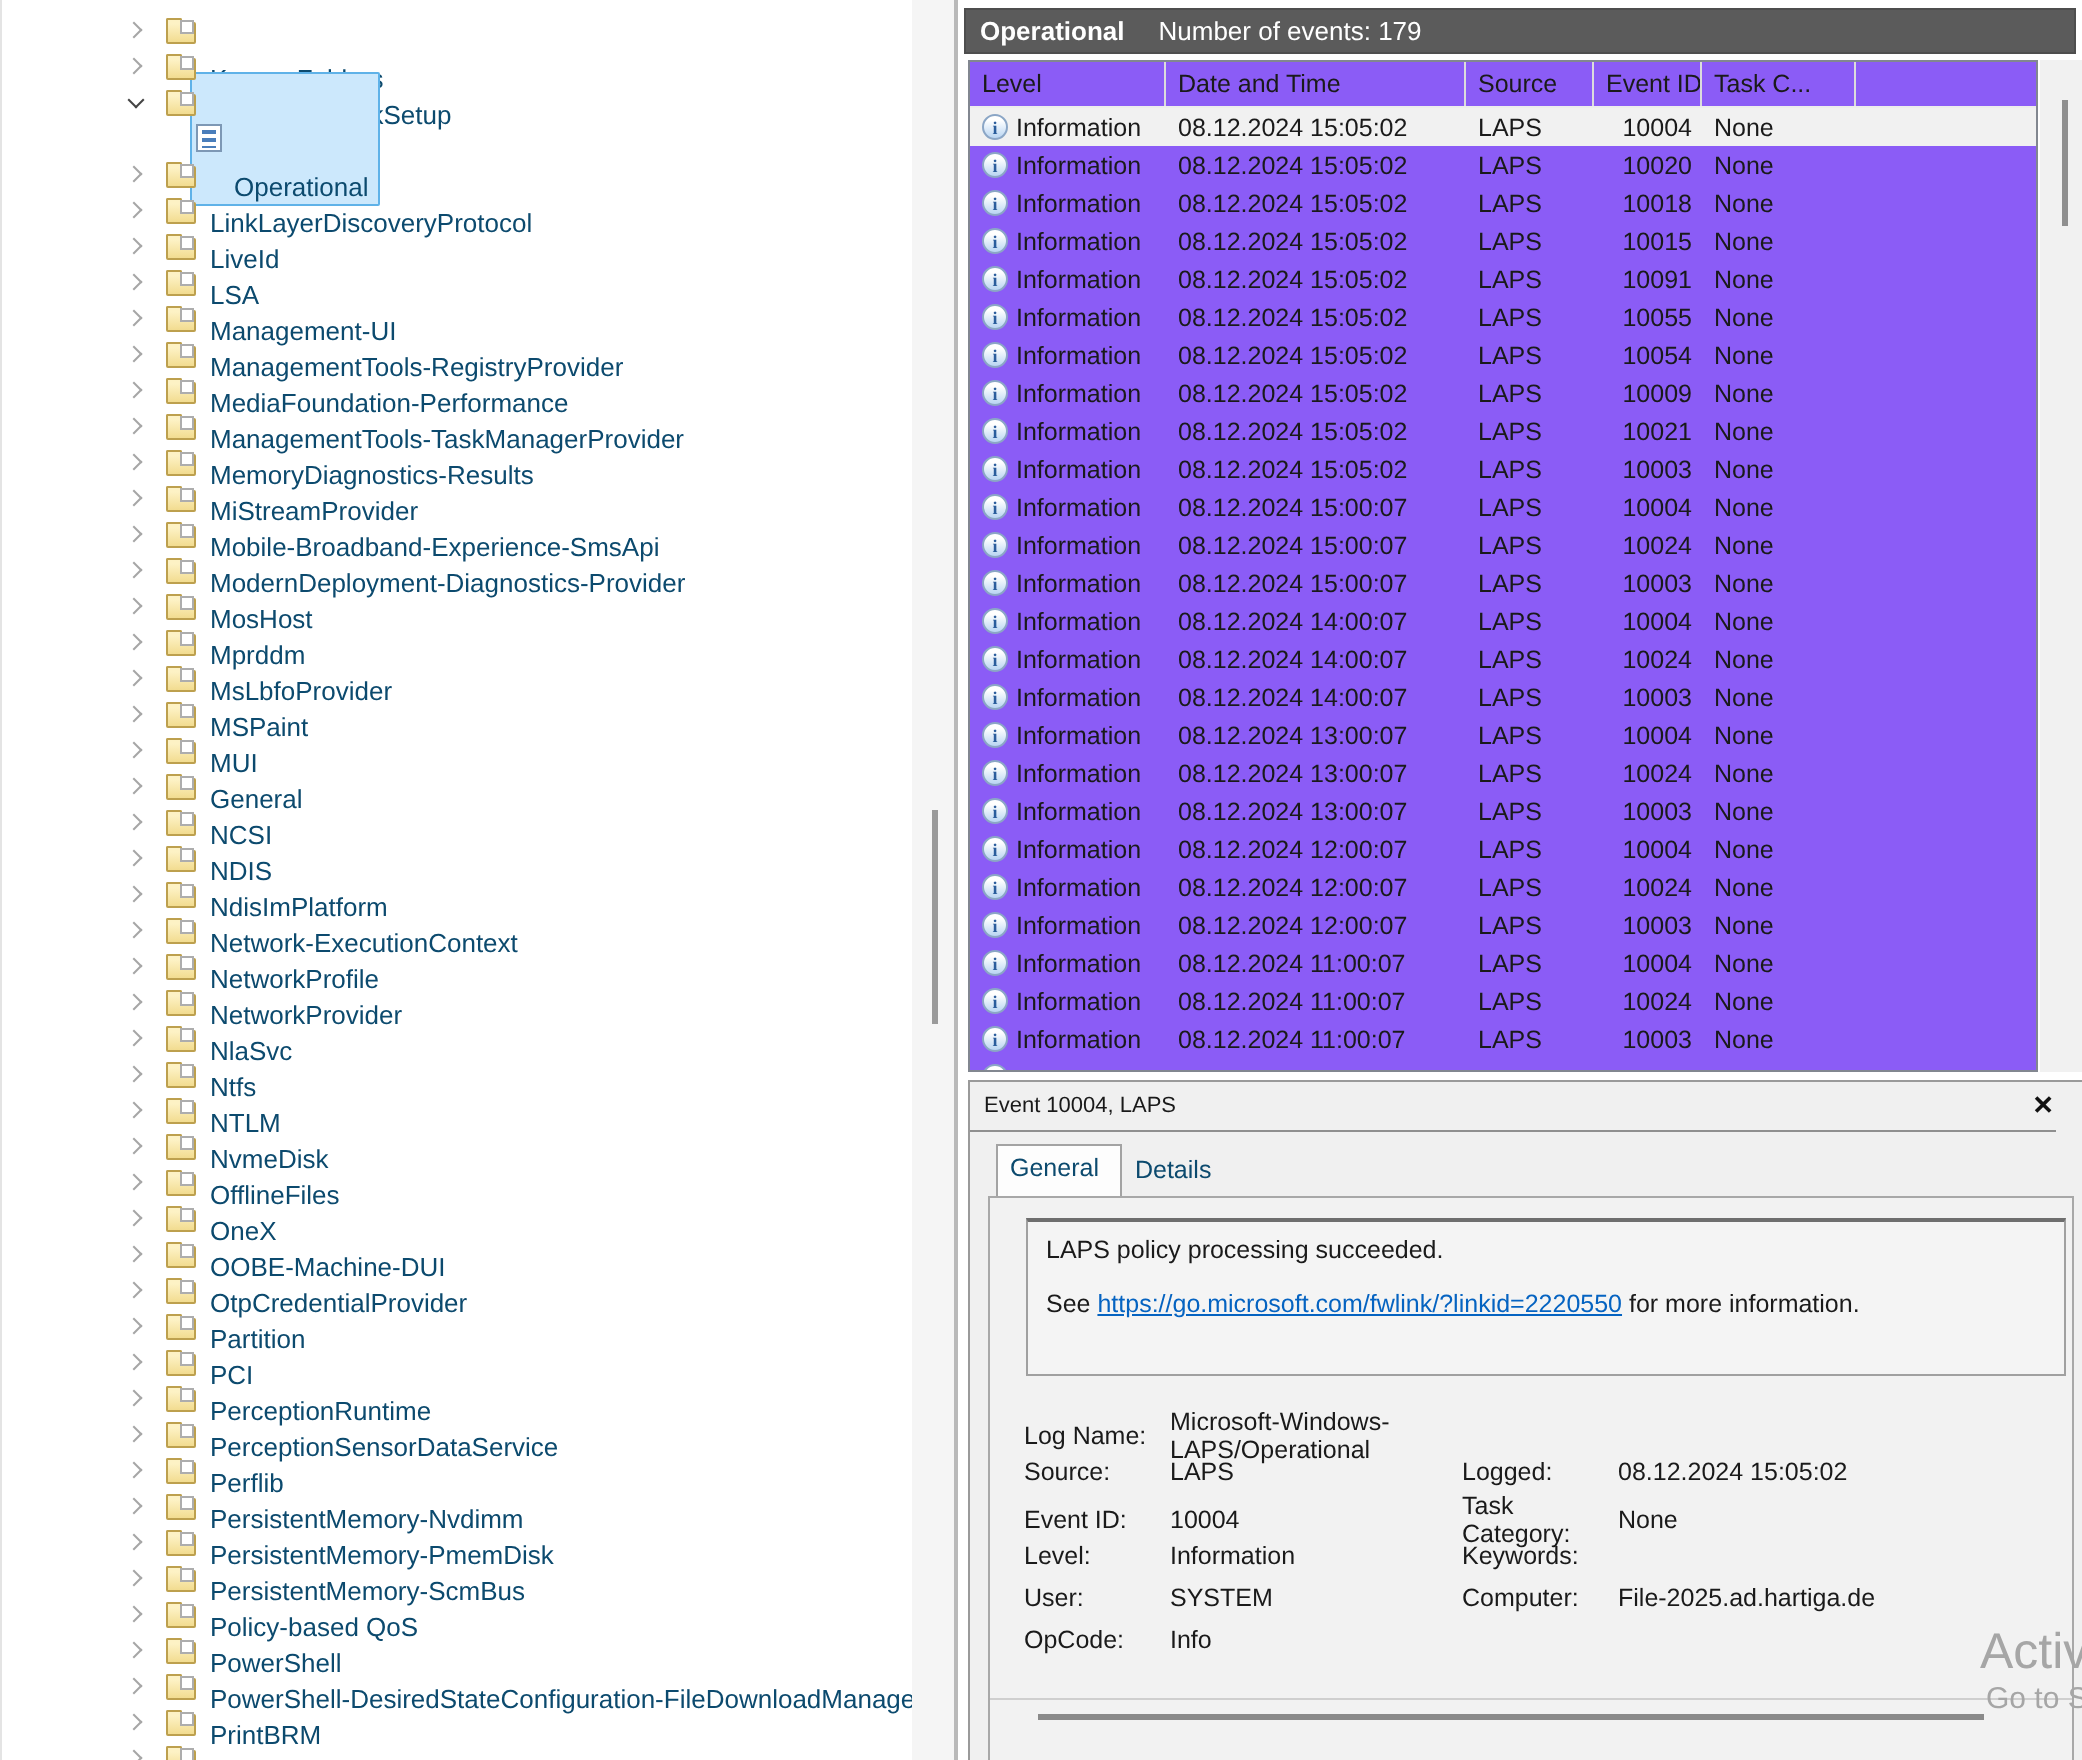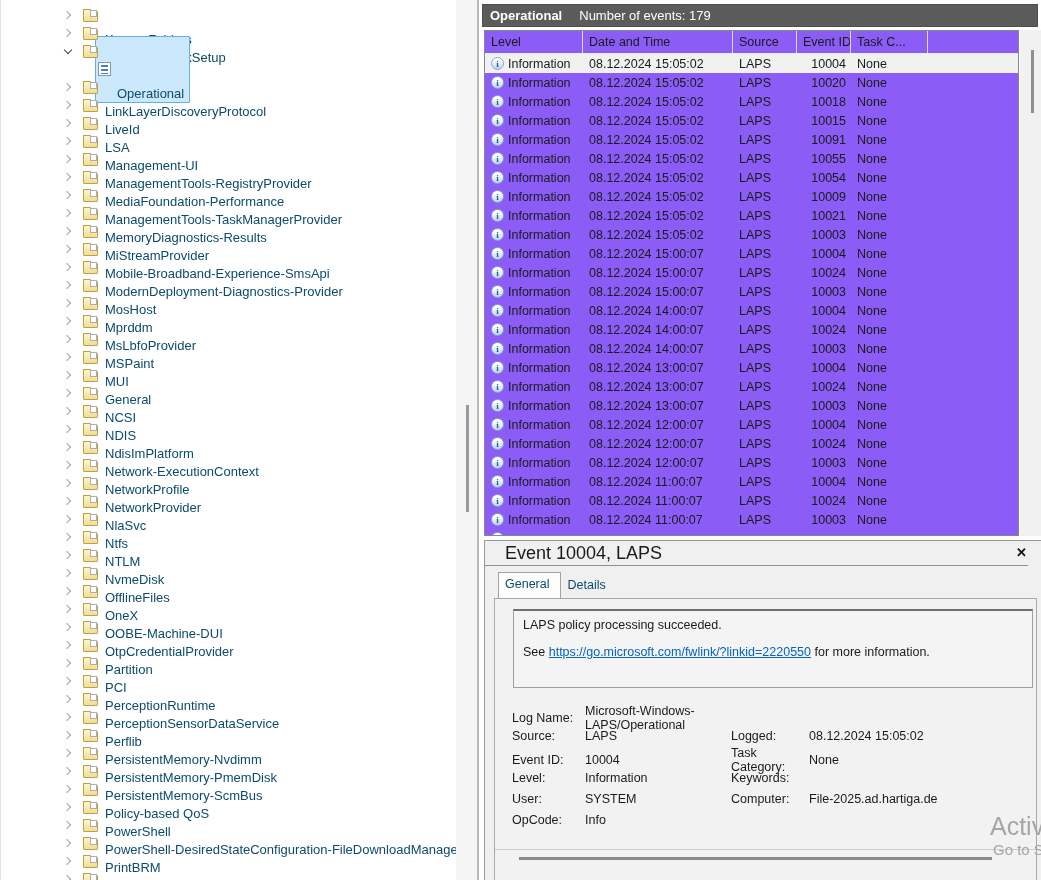--- a/index.html
+++ b/index.html
@@ -56,22 +56,22 @@
                background:linear-gradient(180deg,#ffffff 20%,#b9d5f2); border:1px solid #8ba6c6;
                color:#2a5d9c; font:bold 9px "Liberation Serif", serif;
                display:inline-flex; align-items:center; justify-content:center; }
 
   .v-track { position:absolute; left:541px; top:30px; width:23px; height:506px; background:#f1f1f1; }
   .v-track .thumb { position:absolute; left:11px; top:20px; width:3px; height:63px; background:#8f8f8f; }
 
   
   .preview { position:absolute; left:5px; top:540px; width:559px; height:340px;
              background:#f0f0f0; border:1px solid #9a9a9a; border-right:none; border-bottom:none; }
-  .pv-title { height:25px; display:flex; align-items:center; font-size:18px;
-              border-bottom:1px solid #8f8f8f; margin-right:15px; padding-left:20px; }
+  .pv-title { height:25px; display:flex; align-items:center; font-size:11px;
+              border-bottom:1px solid #8f8f8f; margin-right:15px; padding-left:7px; }
   .pv-close { position:absolute; right:16px; top:5px; font-size:13px; font-weight:bold; color:#111;
               cursor:default; line-height:14px; }
   .tabs { display:flex; margin:7px 0 0 13px; height:24px; align-items:flex-end; }
   .tab { font-size:12.5px; padding:4px 11px 5px 6px; color:#0c4a6e; position:relative; }
   .tab.active { background:#fdfdfd; border:1px solid #a3a3a3; border-bottom:none; z-index:2; top:1px; padding-bottom:7px; }
   .tab-content { position:absolute; left:9px; top:57px; width:543px; height:351px;
                  background:#f2f2f2; border:1px solid #a8a8a8; border-bottom:none; }
   .msg-box { position:absolute; left:18px; top:10px; width:520px; height:79px;
              background:#f4f4f4; border:1px solid #a0a0a0; border-top:2px solid #6e6e6e;
              padding:7px 9px; font-size:12.5px; }

